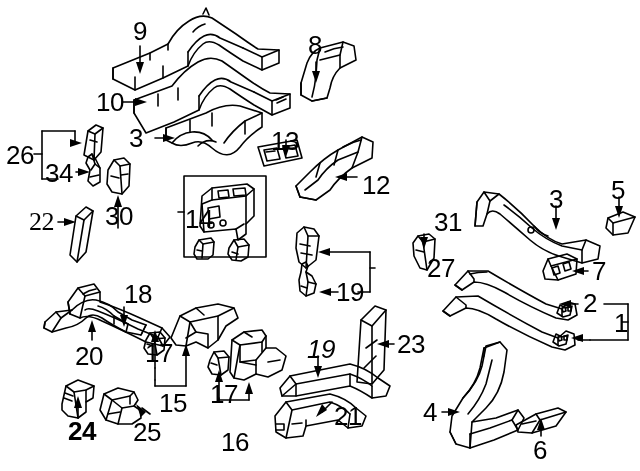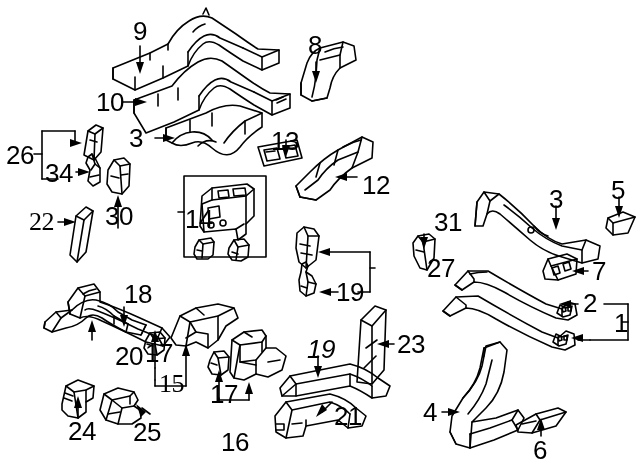--- a/index.html
+++ b/index.html
@@ -457,31 +457,31 @@
   <div class="callout" style="left:611px;top:177px;">5</div>
   <div class="callout" style="left:533px;top:437px;">6</div>
   <div class="callout" style="left:592px;top:258px;">7</div>
   <div class="callout" style="left:308px;top:32px;">8</div>
   <div class="callout" style="left:133px;top:18px;">9</div>
   <div class="callout" style="left:96px;top:89px;">10</div>
   <div class="callout" style="left:129px;top:125px;">3</div>
   <div class="callout" style="left:362px;top:164px;margin-top:8px;">12</div>
   <div class="callout" style="left:271px;top:128px;">13</div>
   <div class="callout" style="left:155px;top:206px;margin-left:30px;">14</div>
-  <div class="callout" style="left:159px;top:371px;font-family:Liberation Serif, serif;">15</div>
+  <div class="callout" style="left:159px;top:390px;">15</div>
   <div class="callout" style="left:221px;top:401px;margin-top:28px;">16</div>
   <div class="callout" style="left:145px;top:340px;">17</div>
   <div class="callout" style="left:210px;top:381px;">17</div>
   <div class="callout" style="left:124px;top:281px;">18</div>
   <div class="callout" style="left:307px;top:336px;font-style:italic;">19</div>
-  <div class="callout" style="left:75px;top:343px;margin-left:40px;">20</div>
+  <div class="callout" style="left:75px;top:343px;">20</div>
   <div class="callout" style="left:334px;top:403px;">21</div>
   <div class="callout" style="left:29px;top:209px;font-family:Liberation Serif, serif;">22</div>
   <div class="callout" style="left:397px;top:331px;">23</div>
-  <div class="callout" style="left:68px;top:418px;">24</div>
+  <div class="callout" style="left:68px;top:418px;font-weight:bold;">24</div>
   <div class="callout" style="left:133px;top:419px;">25</div>
   <div class="callout" style="left:6px;top:142px;text-align:right;">26</div>
   <div class="callout" style="left:383px;top:255px;margin-left:44px;">27</div>
   <div class="callout" style="left:45px;top:160px;">34</div>
   <div class="callout" style="left:336px;top:279px;">19</div>
   <div class="callout" style="left:105px;top:203px;">30</div>
   <div class="callout" style="left:414px;top:209px;margin-left:20px;">31</div>
 
 </div>
 

